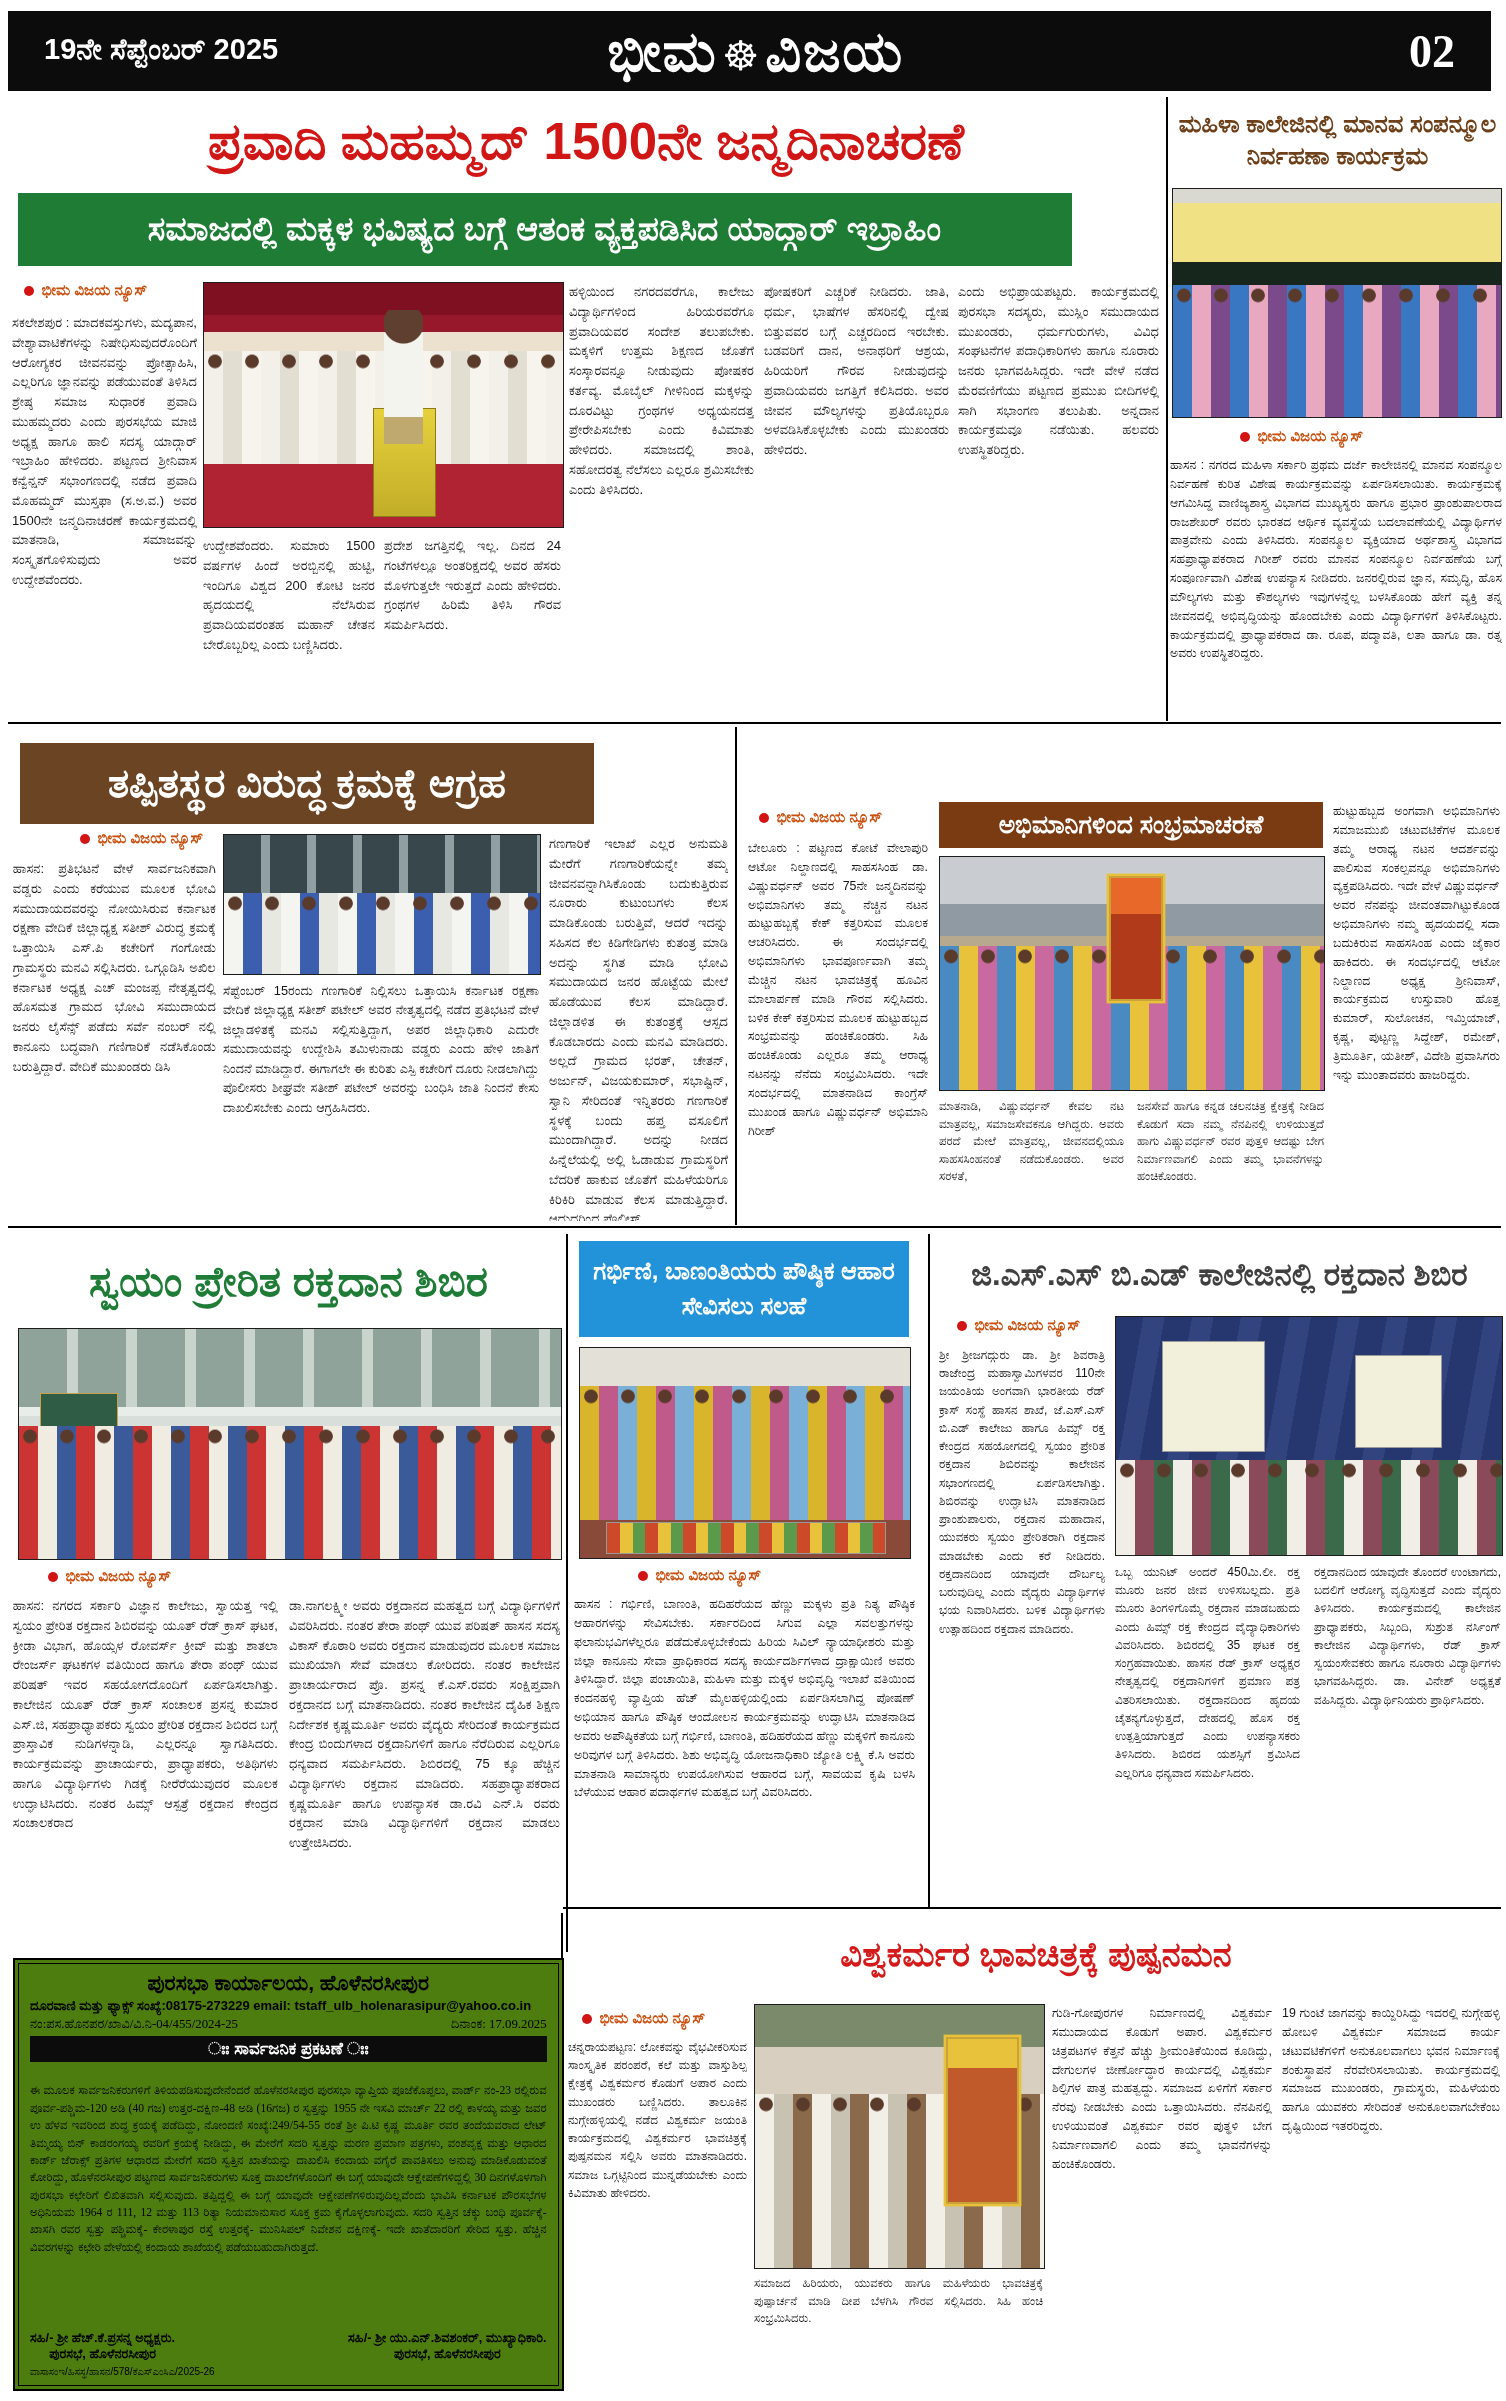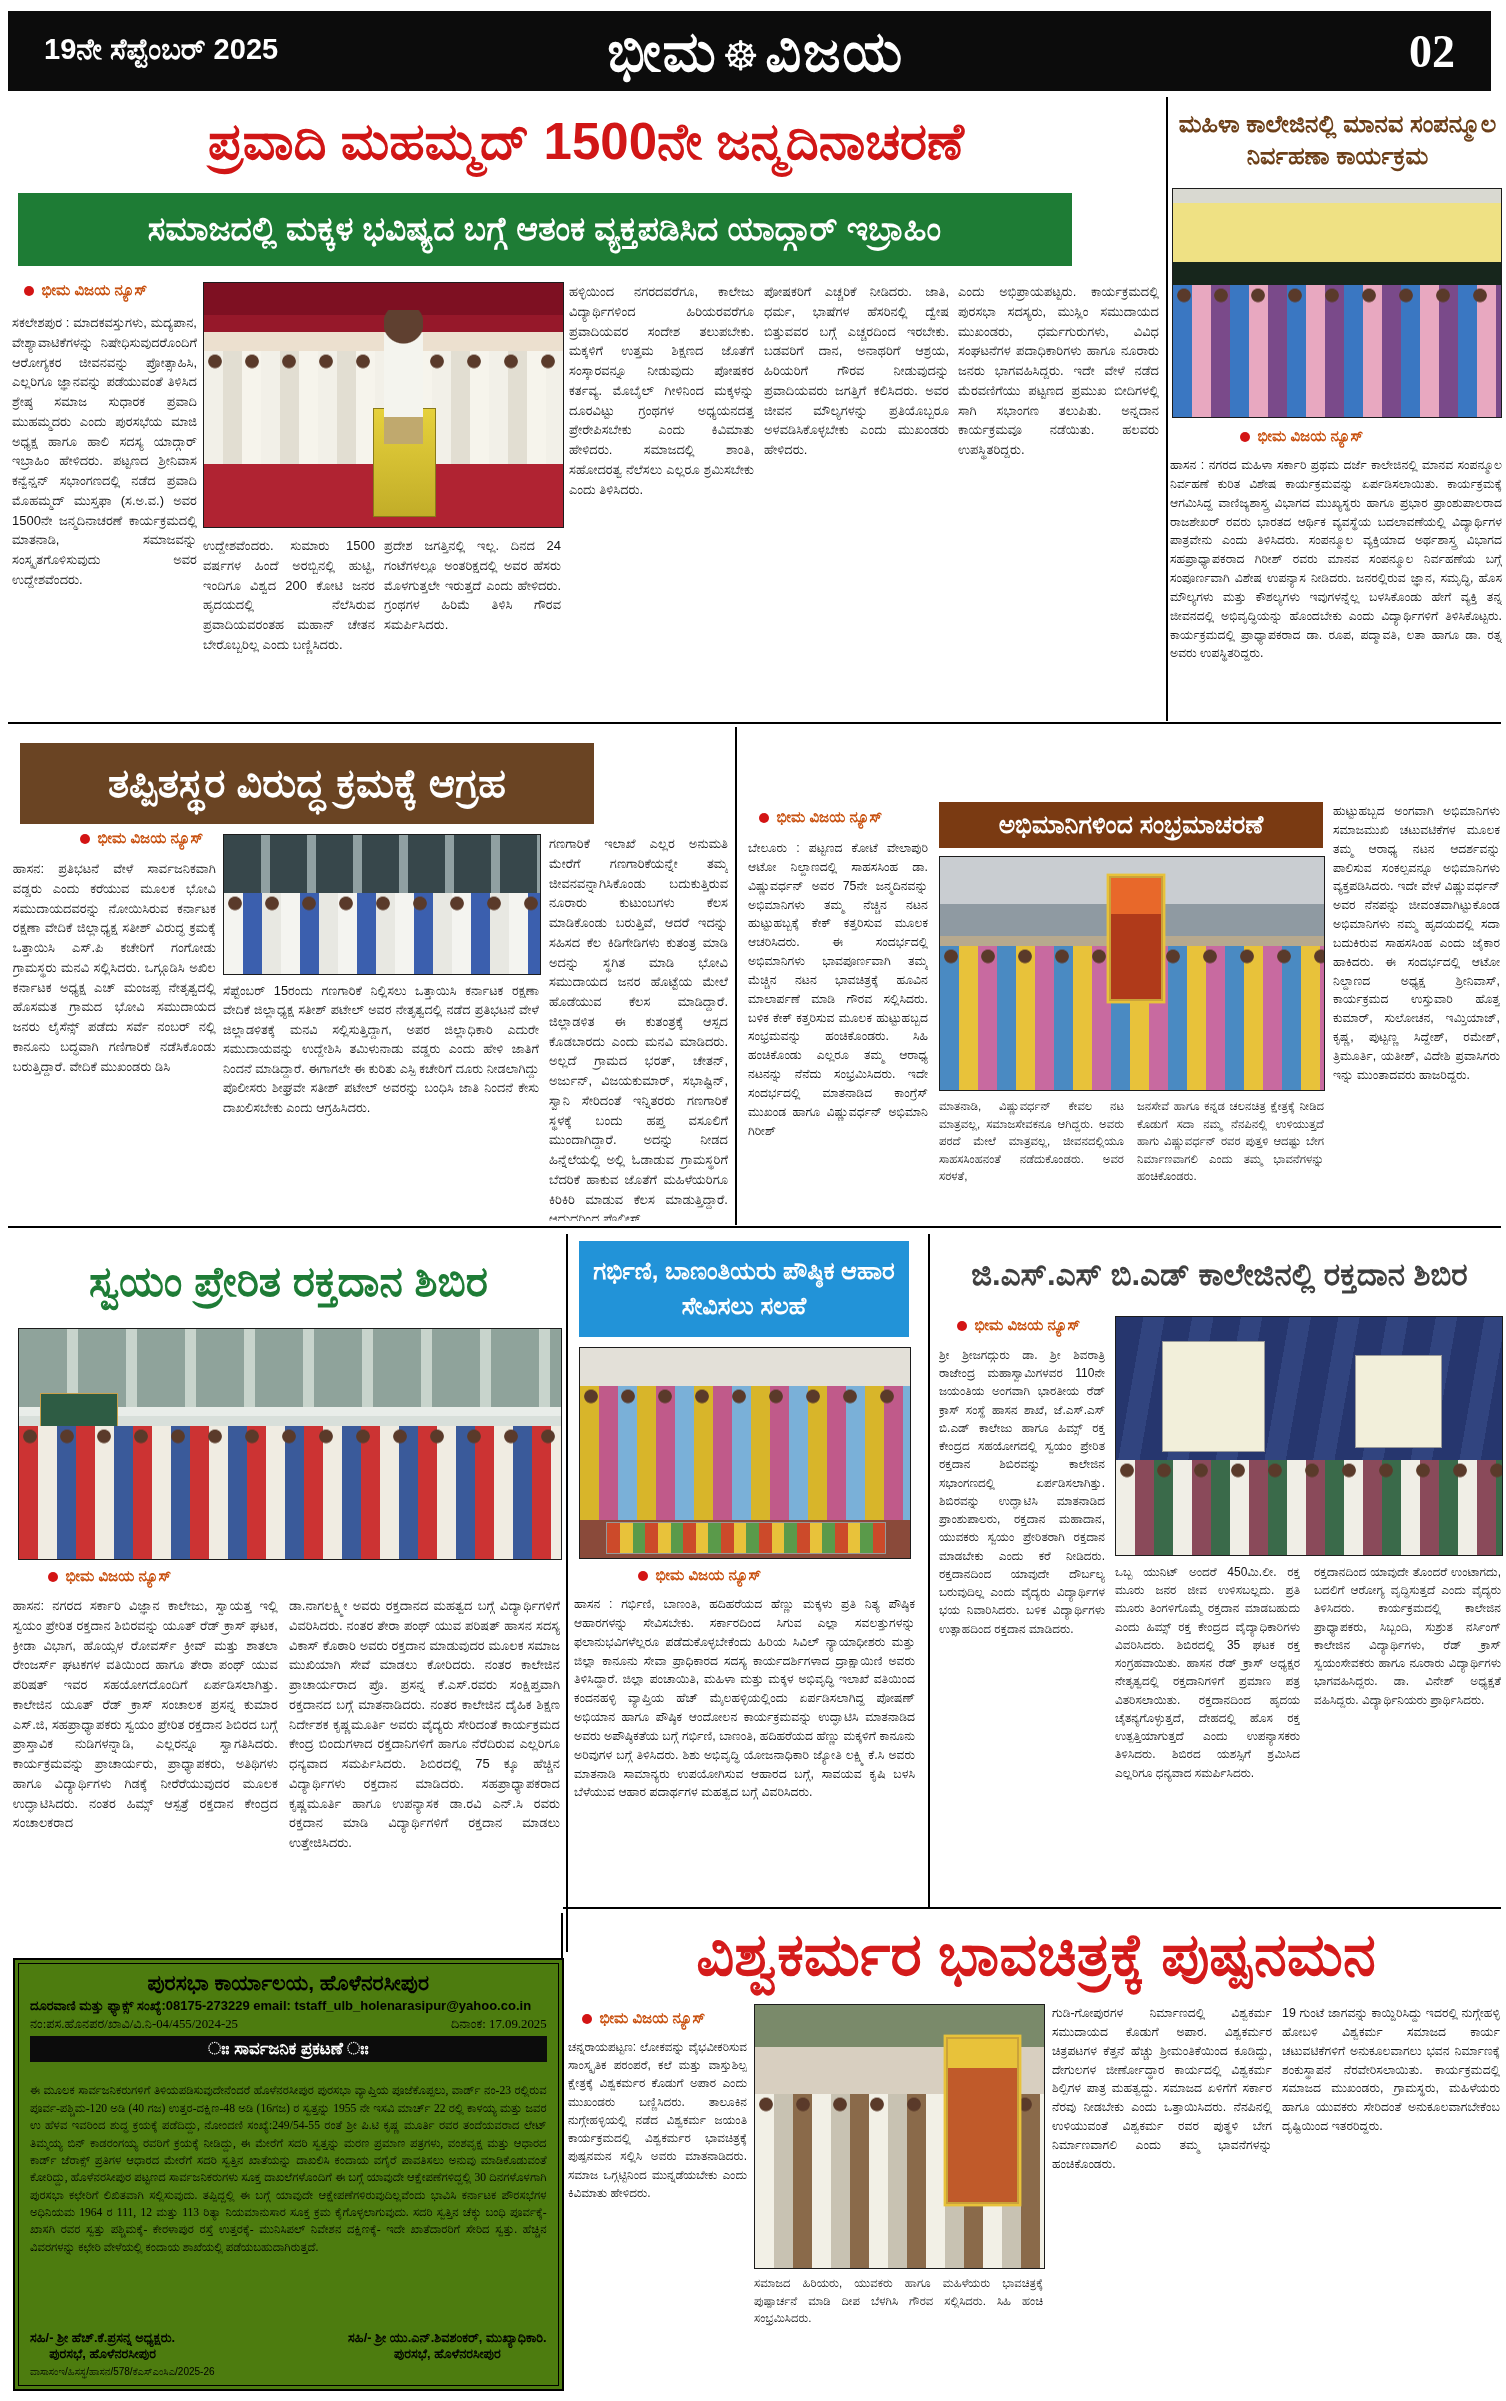--- a/index.html
+++ b/index.html
@@ -27,21 +27,21 @@
   
   .h-lead{left:12px;top:99px;width:1148px;height:86px;color:#d11616;font-weight:bold;font-size:51px;}
   .h-green{left:17.5px;top:193px;width:1054px;height:73px;background:#1e7c35;color:#fff;font-weight:bold;font-size:33px;}
   .h-hr{left:1174px;top:96px;width:327px;height:88px;color:#6d4019;font-weight:bold;font-size:24px;line-height:1.35;}
   .h-tap{left:20px;top:743px;width:574px;height:81px;background:#6a4423;color:#fff;font-weight:bold;font-size:40px;}
   .h-vish{left:745px;top:757px;width:754px;height:73px;color:#20337f;font-weight:bold;font-size:36px;}
   .h-vsub{left:939px;top:802px;width:384px;height:46px;background:#7a3a12;color:#fff;font-weight:bold;font-size:25px;}
   .h-blood{left:17.5px;top:1247px;width:542px;height:70px;color:#1e7c36;font-weight:bold;font-size:42px;}
   .h-nut{left:579px;top:1241px;width:330px;height:96px;background:#2293d8;color:#fff;font-weight:bold;font-size:24px;line-height:1.45;}
   .h-jss{left:938px;top:1245px;width:563px;height:59px;color:#404040;font-weight:bold;font-size:31px;}
-  .h-vk{left:572px;top:1915px;width:928px;height:80px;color:#d41b1b;font-weight:bold;font-size:59px;}
+  .h-vk{left:572px;top:1915px;width:928px;height:80px;color:#d41b1b;font-weight:bold;font-size:34px;}
   
   #notice{left:12.8px;top:1958px;width:547px;height:429px;border:2.4px solid #000;background:#4d7c0f;}
   #notice .inner{position:absolute;left:3.2px;top:3.2px;right:3.2px;bottom:3.2px;border:1.6px solid #000;padding:6.4px 11px;display:flex;flex-direction:column;overflow:hidden;}
   #notice .ntitle{text-align:center;font-weight:bold;font-size:21px;}
   #notice .ncontact{font-weight:bold;font-size:13px;margin-top:3.2px;}
   #notice .nnum{display:flex;justify-content:space-between;font-size:12.8px;margin-top:3.2px;font-family:"Liberation Serif","DejaVu Serif",serif;}
   #notice .nbar{background:#0c0c0c;color:#fff;text-align:center;font-weight:bold;font-size:16.7px;padding:3.2px 0;margin-top:4px;}
   #notice .nbody{flex:1;overflow:hidden;font-size:11.6px;line-height:1.5;text-align:justify;margin-top:20px;font-family:"Liberation Serif","DejaVu Serif",serif;}
   #notice .nsigns{display:flex;justify-content:space-between;font-weight:bold;font-size:12.8px;text-align:center;margin-top:4.8px;}
   #notice .nref{font-size:10px;margin-top:4.8px;}

